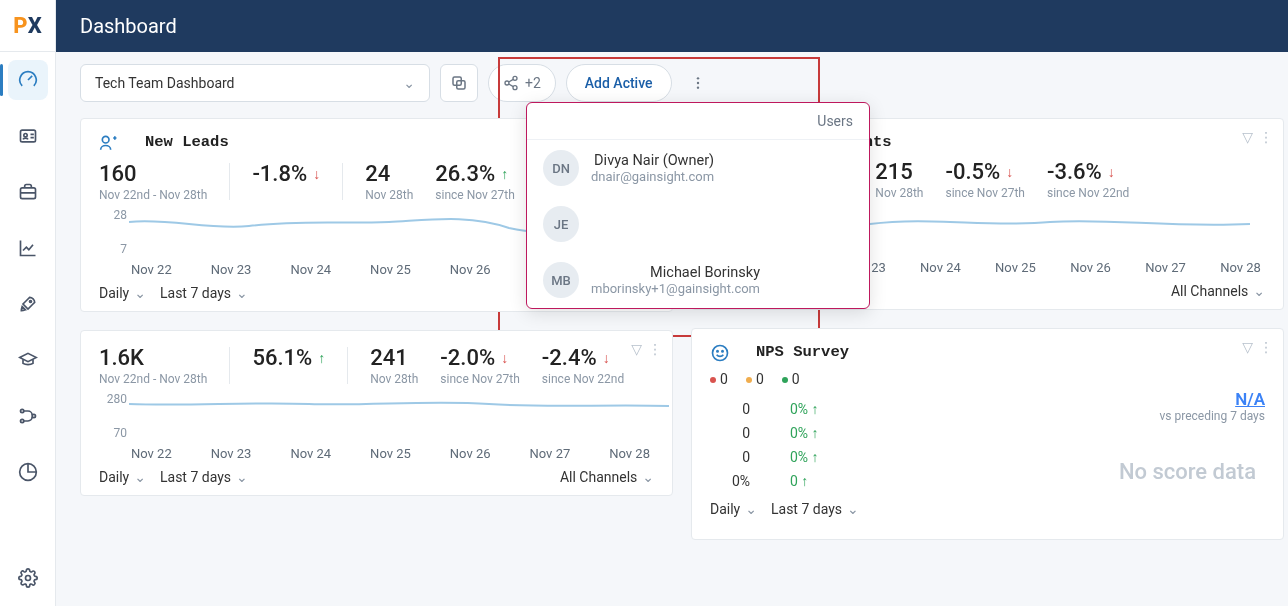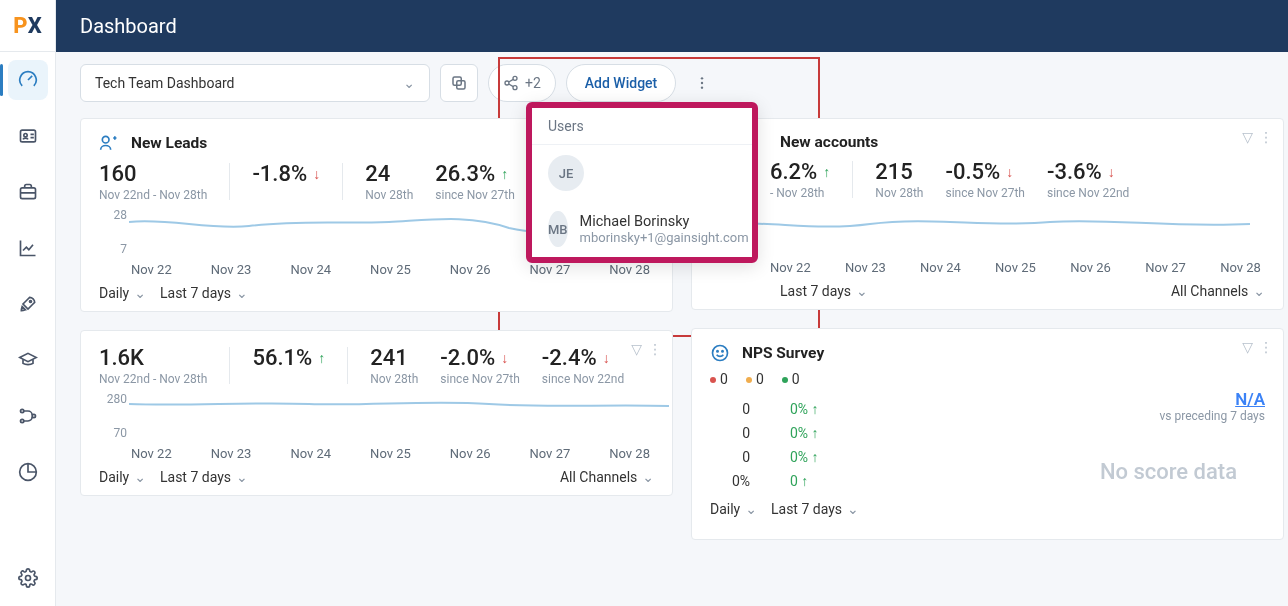--- a/index.html
+++ b/index.html
@@ -16,30 +16,30 @@
 .main { flex: 1; display: flex; flex-direction: column; }
 .topbar { background: #1f3a5f; color: #fff; height: 52px; display: flex; align-items: center; padding: 0 24px; font-size: 20px; font-weight: 400; }
 .toolbar-row { display: flex; align-items: center; gap: 10px; padding: 12px 24px 8px; position: relative; }
 .dash-select { width: 350px; height: 38px; border: 1px solid #d7dee5; border-radius: 6px; background: #fff; display: flex; align-items: center; justify-content: space-between; padding: 0 14px; cursor: pointer; color: #333; }
 .chev { color: #8b97a5; }
 .copy-btn { width: 38px; height: 38px; border: 1px solid #d7dee5; border-radius: 6px; background: #fff; display: flex; align-items: center; justify-content: center; cursor: pointer; color: #6b7684; }
 .share-chip { height: 38px; border: 1px solid #d7dee5; border-radius: 20px; background: #fff; display: flex; align-items: center; gap: 6px; padding: 0 14px; cursor: pointer; color: #6b7684; }
 .add-widget { height: 38px; border: 1px solid #d7dee5; border-radius: 20px; background: #fff; display: flex; align-items: center; padding: 0 18px; cursor: pointer; color: #1b5fa8; font-weight: 500; }
 .kebab-btn { width: 32px; height: 38px; display: flex; align-items: center; justify-content: center; cursor: pointer; color: #6b7684; }
 .highlight-box { position: absolute; border: 2px solid #c73a3a; pointer-events: none; }
-.popover { position: absolute; background: #fff; border: 6px solid #be185d; border-radius: 6px; box-shadow: 0 4px 18px rgba(0,0,0,0.12); width: 232px; z-index: 20; }
+.popover { position: absolute; background: #fff; border: 1px solid #be185d; border-radius: 6px; box-shadow: 0 4px 18px rgba(0,0,0,0.12); width: 344px; z-index: 20; text-align: right; }
 .popover-header { padding: 10px 16px; color: #6b7684; border-bottom: 1px solid #eef1f5; }
 .user-row { display: flex; align-items: center; gap: 12px; padding: 10px 16px; cursor: pointer; }
 .avatar { width: 36px; height: 36px; border-radius: 50%; background: #e7ecf1; color: #6b7684; display: flex; align-items: center; justify-content: center; font-size: 13px; font-weight: 500; }
 .user-name { color: #333; font-size: 14.5px; }
 .user-email { color: #8b97a5; font-size: 13px; }
 .content { display: flex; gap: 18px; padding: 8px 24px 20px; flex: 1; overflow: hidden; }
 .col { flex: 1; display: flex; flex-direction: column; gap: 18px; min-width: 0; }
 .card { background: #fff; border: 1px solid #e5e9ed; border-radius: 4px; padding: 14px 18px 10px; position: relative; }
-.card-header { display: flex; align-items: center; gap: 12px; margin-bottom: 8px; }
+.card-header { display: flex; align-items: flex-start; gap: 26px; margin-bottom: 8px; font-family: Liberation Mono, monospace; }
 .card-icon { color: #2b7dc1; }
 .card-title { font-weight: 700; font-size: 15.5px; color: #222; }
 .card-actions { position: absolute; right: 10px; top: 10px; display: flex; gap: 6px; color: #b7c1cc; }
 .metrics { display: flex; gap: 22px; align-items: flex-start; }
 .metric { display: flex; flex-direction: column; gap: 2px; }
 .metric .top { display: flex; align-items: center; gap: 6px; }
 .big { font-size: 22px; font-weight: 500; color: #222; }
 .sub { font-size: 12px; color: #8b97a5; white-space: nowrap; }
 .divider { width: 1px; background: #e5e9ed; align-self: stretch; margin: 2px 0; }
 .up { color: #2fa35a; }
@@ -53,21 +53,21 @@
 .nps-summary { display: flex; gap: 18px; margin: 6px 0 10px; font-size: 14px; color: #333; }
 .nps-dot { width:6px; height:6px; border-radius:50%; display:inline-block; margin-right:4px; vertical-align: middle;}
 .dot-red{background:#d9534f}.dot-yellow{background:#f0ad4e}.dot-green{background:#2fa35a}
 .nps-right { position:absolute; right:18px; top:60px; text-align:right; }
 .nps-na { color:#3b82f6; font-weight:600; font-size:17px;text-decoration:underline; }
 .nps-sub { font-size:12px; color:#8b97a5; }
 .nps-table { display:flex; gap:40px; font-size:14px; align-items:flex-start; }
 .nps-label-col div { padding: 4px 0; color:#333; }
 .nps-val-col div { padding:4px 0; text-align:right; min-width:40px;}
 .nps-pct-col div { padding:4px 0; color:#2fa35a; }
-.no-score { position:absolute; right:46px; top:130px; color:#c2cad3; font-size:22px; font-weight:500; }
+.no-score { position:absolute; right:27px; top:130px; color:#c2cad3; font-size:22px; font-weight:500; }
 svg.spark { display:block; margin-left:30px; }
 </style>
 </head>
 <body>
 
 <div class="layout">
   <div class="sidebar">
     <div class="logo">
         <span class="logo-p">P</span>
         <span class="logo-x">X</span>
@@ -153,34 +153,41 @@
       <div class="share-chip">
         <svg width="16" height="16" viewBox="0 0 24 24" fill="none" stroke="currentColor" stroke-width="2">
             <circle cx="18" cy="5" r="3"></circle>
             <circle cx="6" cy="12" r="3"></circle>
             <circle cx="18" cy="19" r="3"></circle>
             <path d="M8.6 10.5l6.8-4M8.6 13.5l6.8 4"></path>
           </svg>
         <span>+2</span>
       </div>
       <div class="add-widget">
-        <span>Add Widget</span>
+        <span>Add Active</span>
       </div>
       <div class="kebab-btn">
         <svg width="16" height="16" viewBox="0 0 24 24" fill="currentColor">
             <circle cx="12" cy="5" r="1.8"></circle>
             <circle cx="12" cy="12" r="1.8"></circle>
             <circle cx="12" cy="19" r="1.8"></circle>
           </svg>
       </div>
 
       <div class="highlight-box" style="left:442px; top:5px; width:322px; height:280px;"></div>
 
       <div class="popover" style="left:470px; top:50px;">
         <div class="popover-header">Users</div>
+        <div class="user-row">
+          <div class="avatar">DN</div>
+          <div>
+              <div class="user-name">Divya Nair (Owner)</div>
+              <div class="user-email">dnair@gainsight.com</div>
+            </div>
+        </div>
         <div class="user-row">
           <div class="avatar">JE</div>
         </div>
         <div class="user-row">
           <div class="avatar">MB</div>
           <div>
               <div class="user-name">Michael Borinsky</div>
               <div class="user-email">mborinsky+1@gainsight.com</div>
             </div>
         </div>

